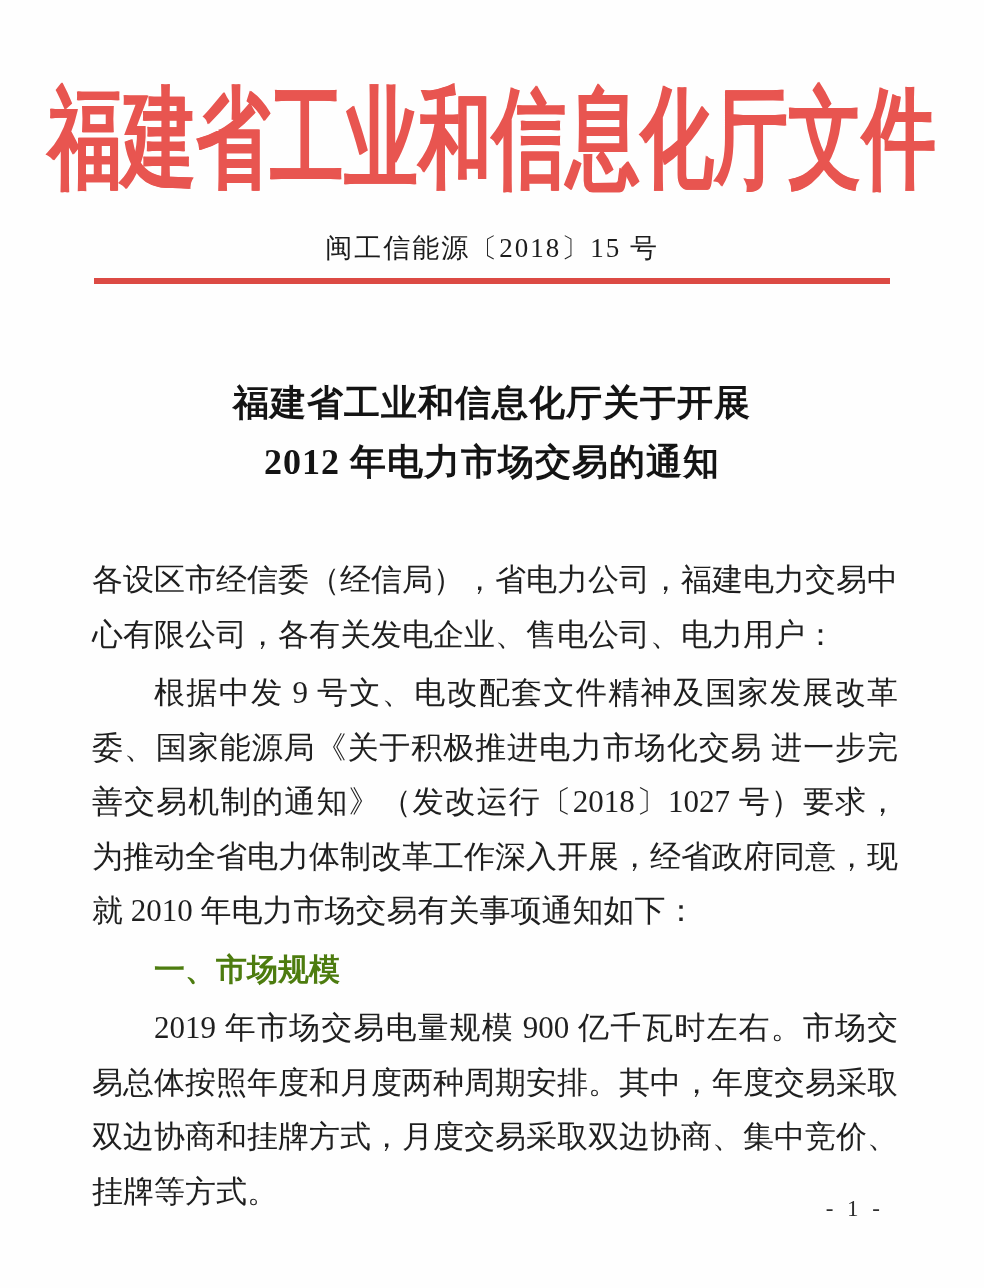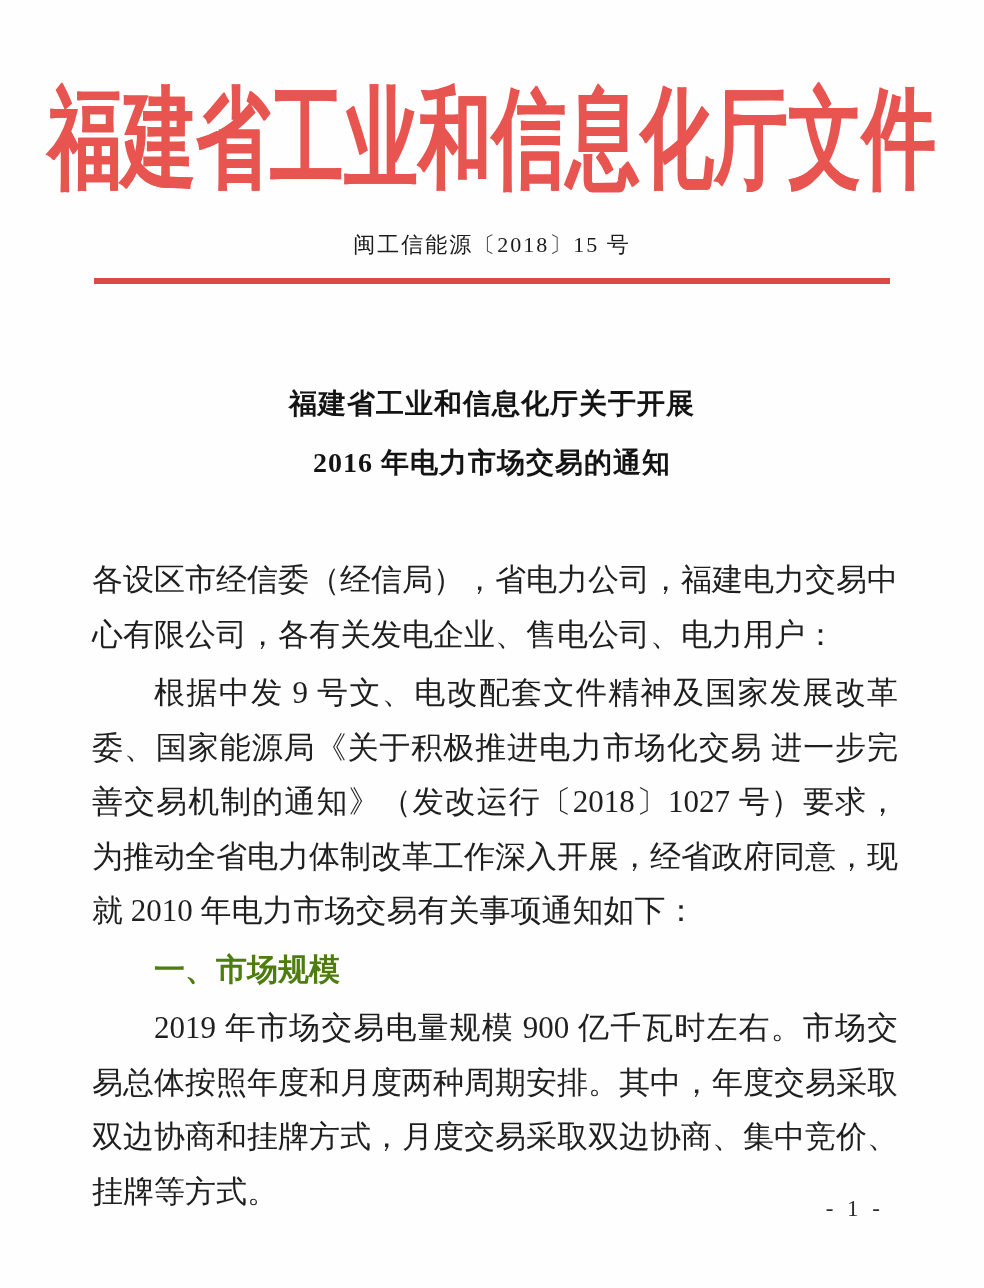--- a/index.html
+++ b/index.html
@@ -36,41 +36,41 @@
     transform-origin: top center;
     text-shadow: 1px 0 0 #e85550;
   }
   
   .doc-number {
     position: absolute;
     top: 230px;
     left: 0;
     width: 100%;
     text-align: center;
-    font-size: 22px;
+    font-size: 27px;
     letter-spacing: 2px;
     color: #1c1c1c;
   }
   
   .red-rule {
     position: absolute;
     top: 278px;
     left: 94px;
     width: 796px;
     height: 6px;
     background: #dc4a44;
   }
   
   .doc-title {
     position: absolute;
     top: 374px;
     left: 0;
     width: 100%;
     text-align: center;
-    font-size: 28px;
+    font-size: 36px;
     font-weight: bold;
     line-height: 59px;
     color: #141414;
     letter-spacing: 1px;
   }
   
   .body-text {
     position: absolute;
     top: 549px;
     left: 88px;
@@ -111,21 +111,21 @@
   <div class="org-title">
     <span class="stretch">福建省工业和信息化厅文件</span>
   </div>
 
   <div class="doc-number">闽工信能源〔2018〕15 号</div>
 
   <div class="red-rule"></div>
 
   <div class="doc-title">
     <div>福建省工业和信息化厅关于开展</div>
-    <div>2016 年电力市场交易的通知</div>
+    <div>2012 年电力市场交易的通知</div>
   </div>
 
   <div class="body-text">
     <p>各设区市经信委（经信局），省电力公司，福建电力交易中心有限公司，各有关发电企业、售电公司、电力用户：</p>
     <p class="indent">根据中发 9 号文、电改配套文件精神及国家发展改革委、国家能源局《关于积极推进电力市场化交易 进一步完善交易机制的通知》（发改运行〔2018〕1027 号）要求，为推动全省电力体制改革工作深入开展，经省政府同意，现就 2010 年电力市场交易有关事项通知如下：</p>
     <p class="indent section-heading">一、市场规模</p>
     <p class="indent">2019 年市场交易电量规模 900 亿千瓦时左右。市场交易总体按照年度和月度两种周期安排。其中，年度交易采取双边协商和挂牌方式，月度交易采取双边协商、集中竞价、挂牌等方式。</p>
   </div>
 
   <div class="page-number">- 1 -</div>

